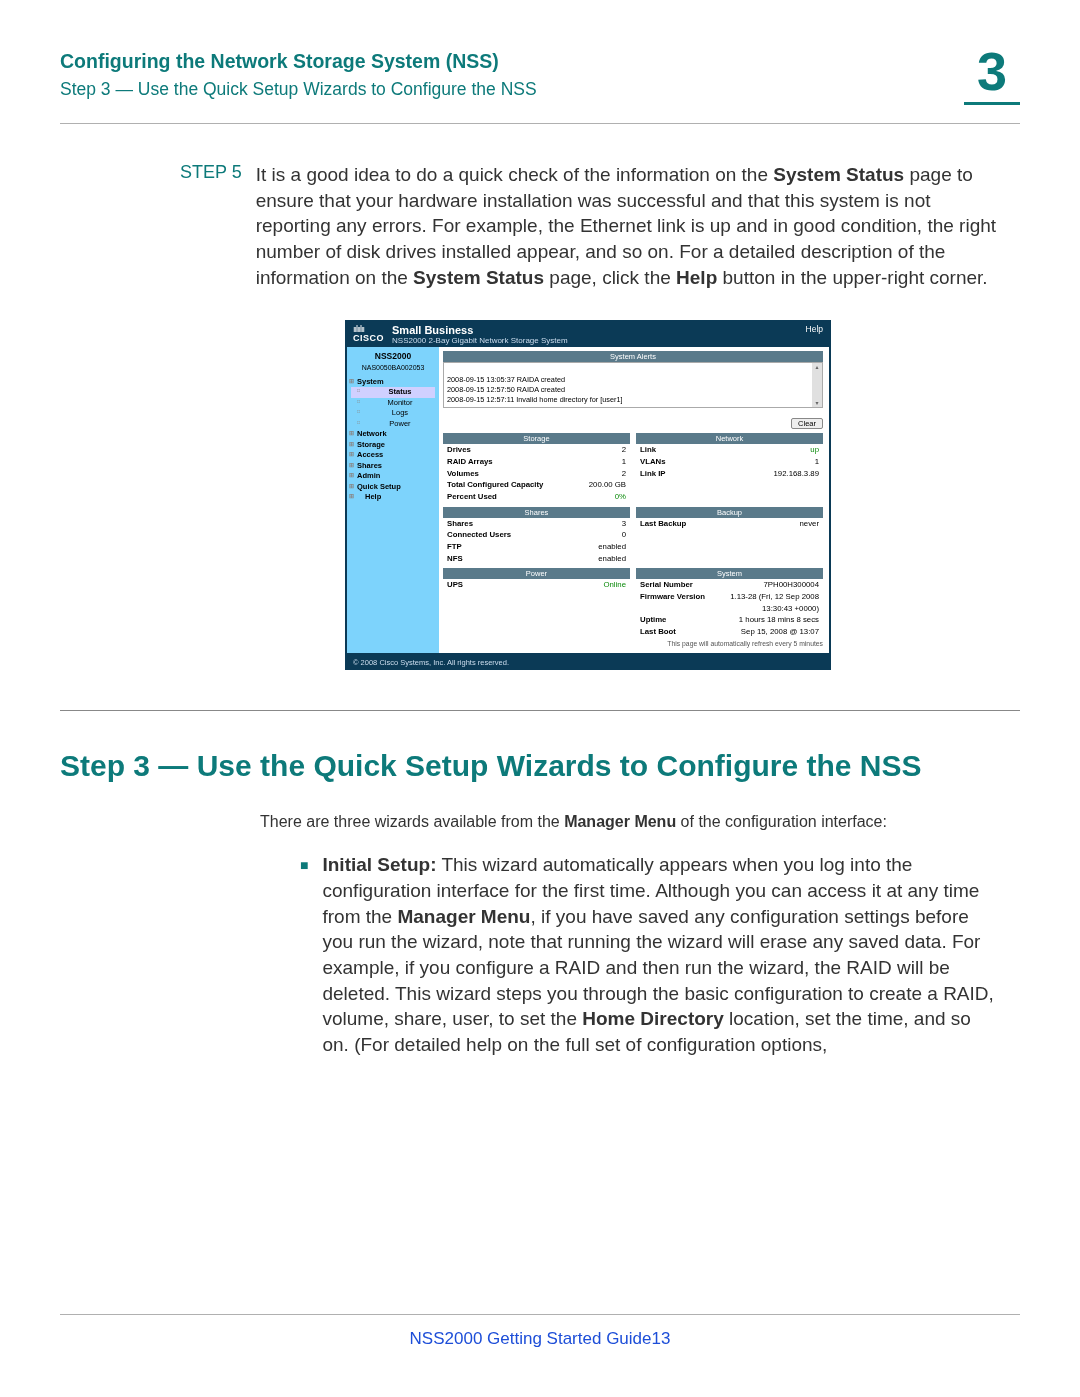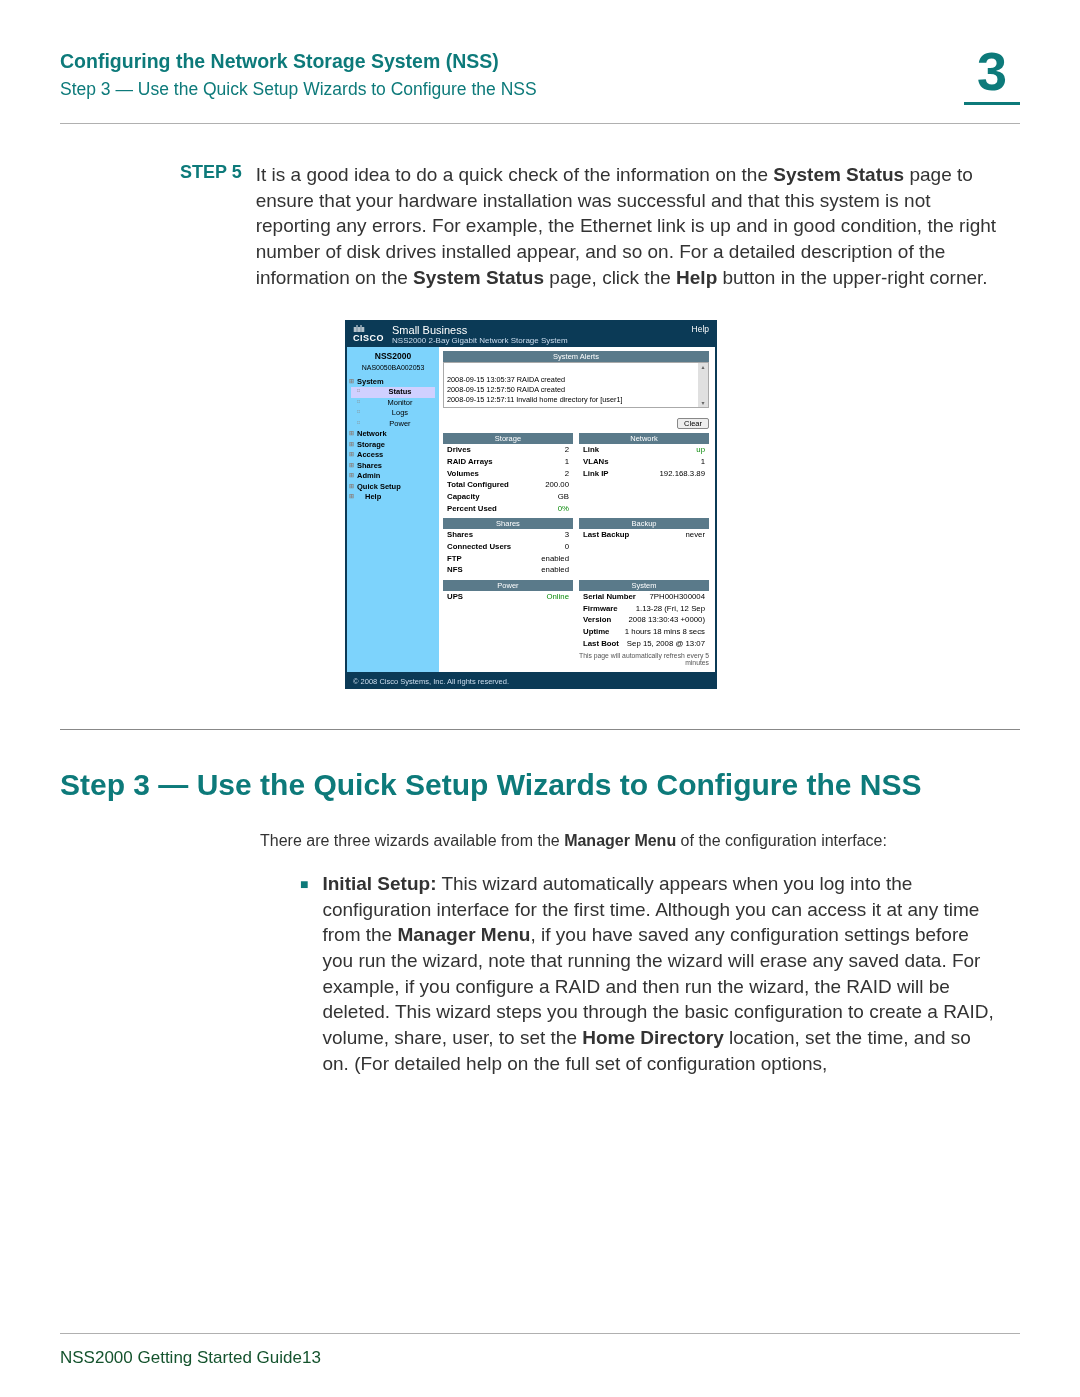--- a/index.html
+++ b/index.html
@@ -52,54 +52,54 @@
 
   .step-block {
     display: flex;
     gap: 14px;
     margin-left: 120px;
     margin-right: 20px;
     margin-bottom: 30px;
   }
   .step-label {
     color: #0d7a7a;
-    font-weight: bold;
+    font-weight: normal;
     font-size: 18px;
     white-space: nowrap;
     flex-shrink: 0;
   }
   .step-body {
     font-size: 19px;
     line-height: 1.35;
     color: #333;
   }
   .step-body b { font-weight: bold; }
 
   .screenshot-wrap {
     margin-left: 285px;
     margin-bottom: 40px;
   }
   .ss {
-    width: 372px;
+    width: 486px;
     background: #0b3a56;
     font-family: Arial, sans-serif;
     font-size: 8px;
     color: #000;
   }
   .ss-top {
     display: flex;
     justify-content: space-between;
     align-items: flex-start;
     padding: 4px 8px 0 8px;
     color: #fff;
   }
   .ss-top-left { display: flex; align-items: flex-start; gap: 8px; }
   .cisco-logo { font-size: 9px; line-height: 1; letter-spacing: 0.5px; }
   .cisco-bars { font-size: 9px; letter-spacing: -1px; }
-  .ss-brand { font-size: 11px; font-weight: normal; }
+  .ss-brand { font-size: 11px; font-weight: bold; }
   .ss-model { font-size: 8px; color: #cde; }
   .ss-help { font-size: 8.5px; color: #fff; }
   .ss-body {
     display: flex;
     background: #fff;
     margin: 2px;
   }
   .ss-side {
     width: 92px;
     padding: 4px 4px;
@@ -187,27 +187,27 @@
     margin-left: 240px;
     margin-right: 20px;
   }
   .bullet-mark { color: #0d7a7a; font-size: 14px; line-height: 1.9; }
   .bullet-body { font-size: 19px; line-height: 1.35; color: #333; }
   .bullet-body b { font-weight: bold; }
 
   .page-footer {
     position: absolute;
     left: 60px; right: 60px;
-    bottom: 29px;
+    bottom: 48px;
     border-top: 1px solid #b0b0b0;
     padding-top: 14px;
     display: flex;
-    justify-content: flex-start;
+    justify-content: center;
     font-size: 17px;
-    color: #14532d;
+    color: #1d4ed8;
   }
 </style>
 </head>
 <body>
 
 <div class="page">
 
   <div class="header-row">
     <div class="header-left">
       <div class="chapter-title">Configuring the Network Storage System (NSS)</div>

